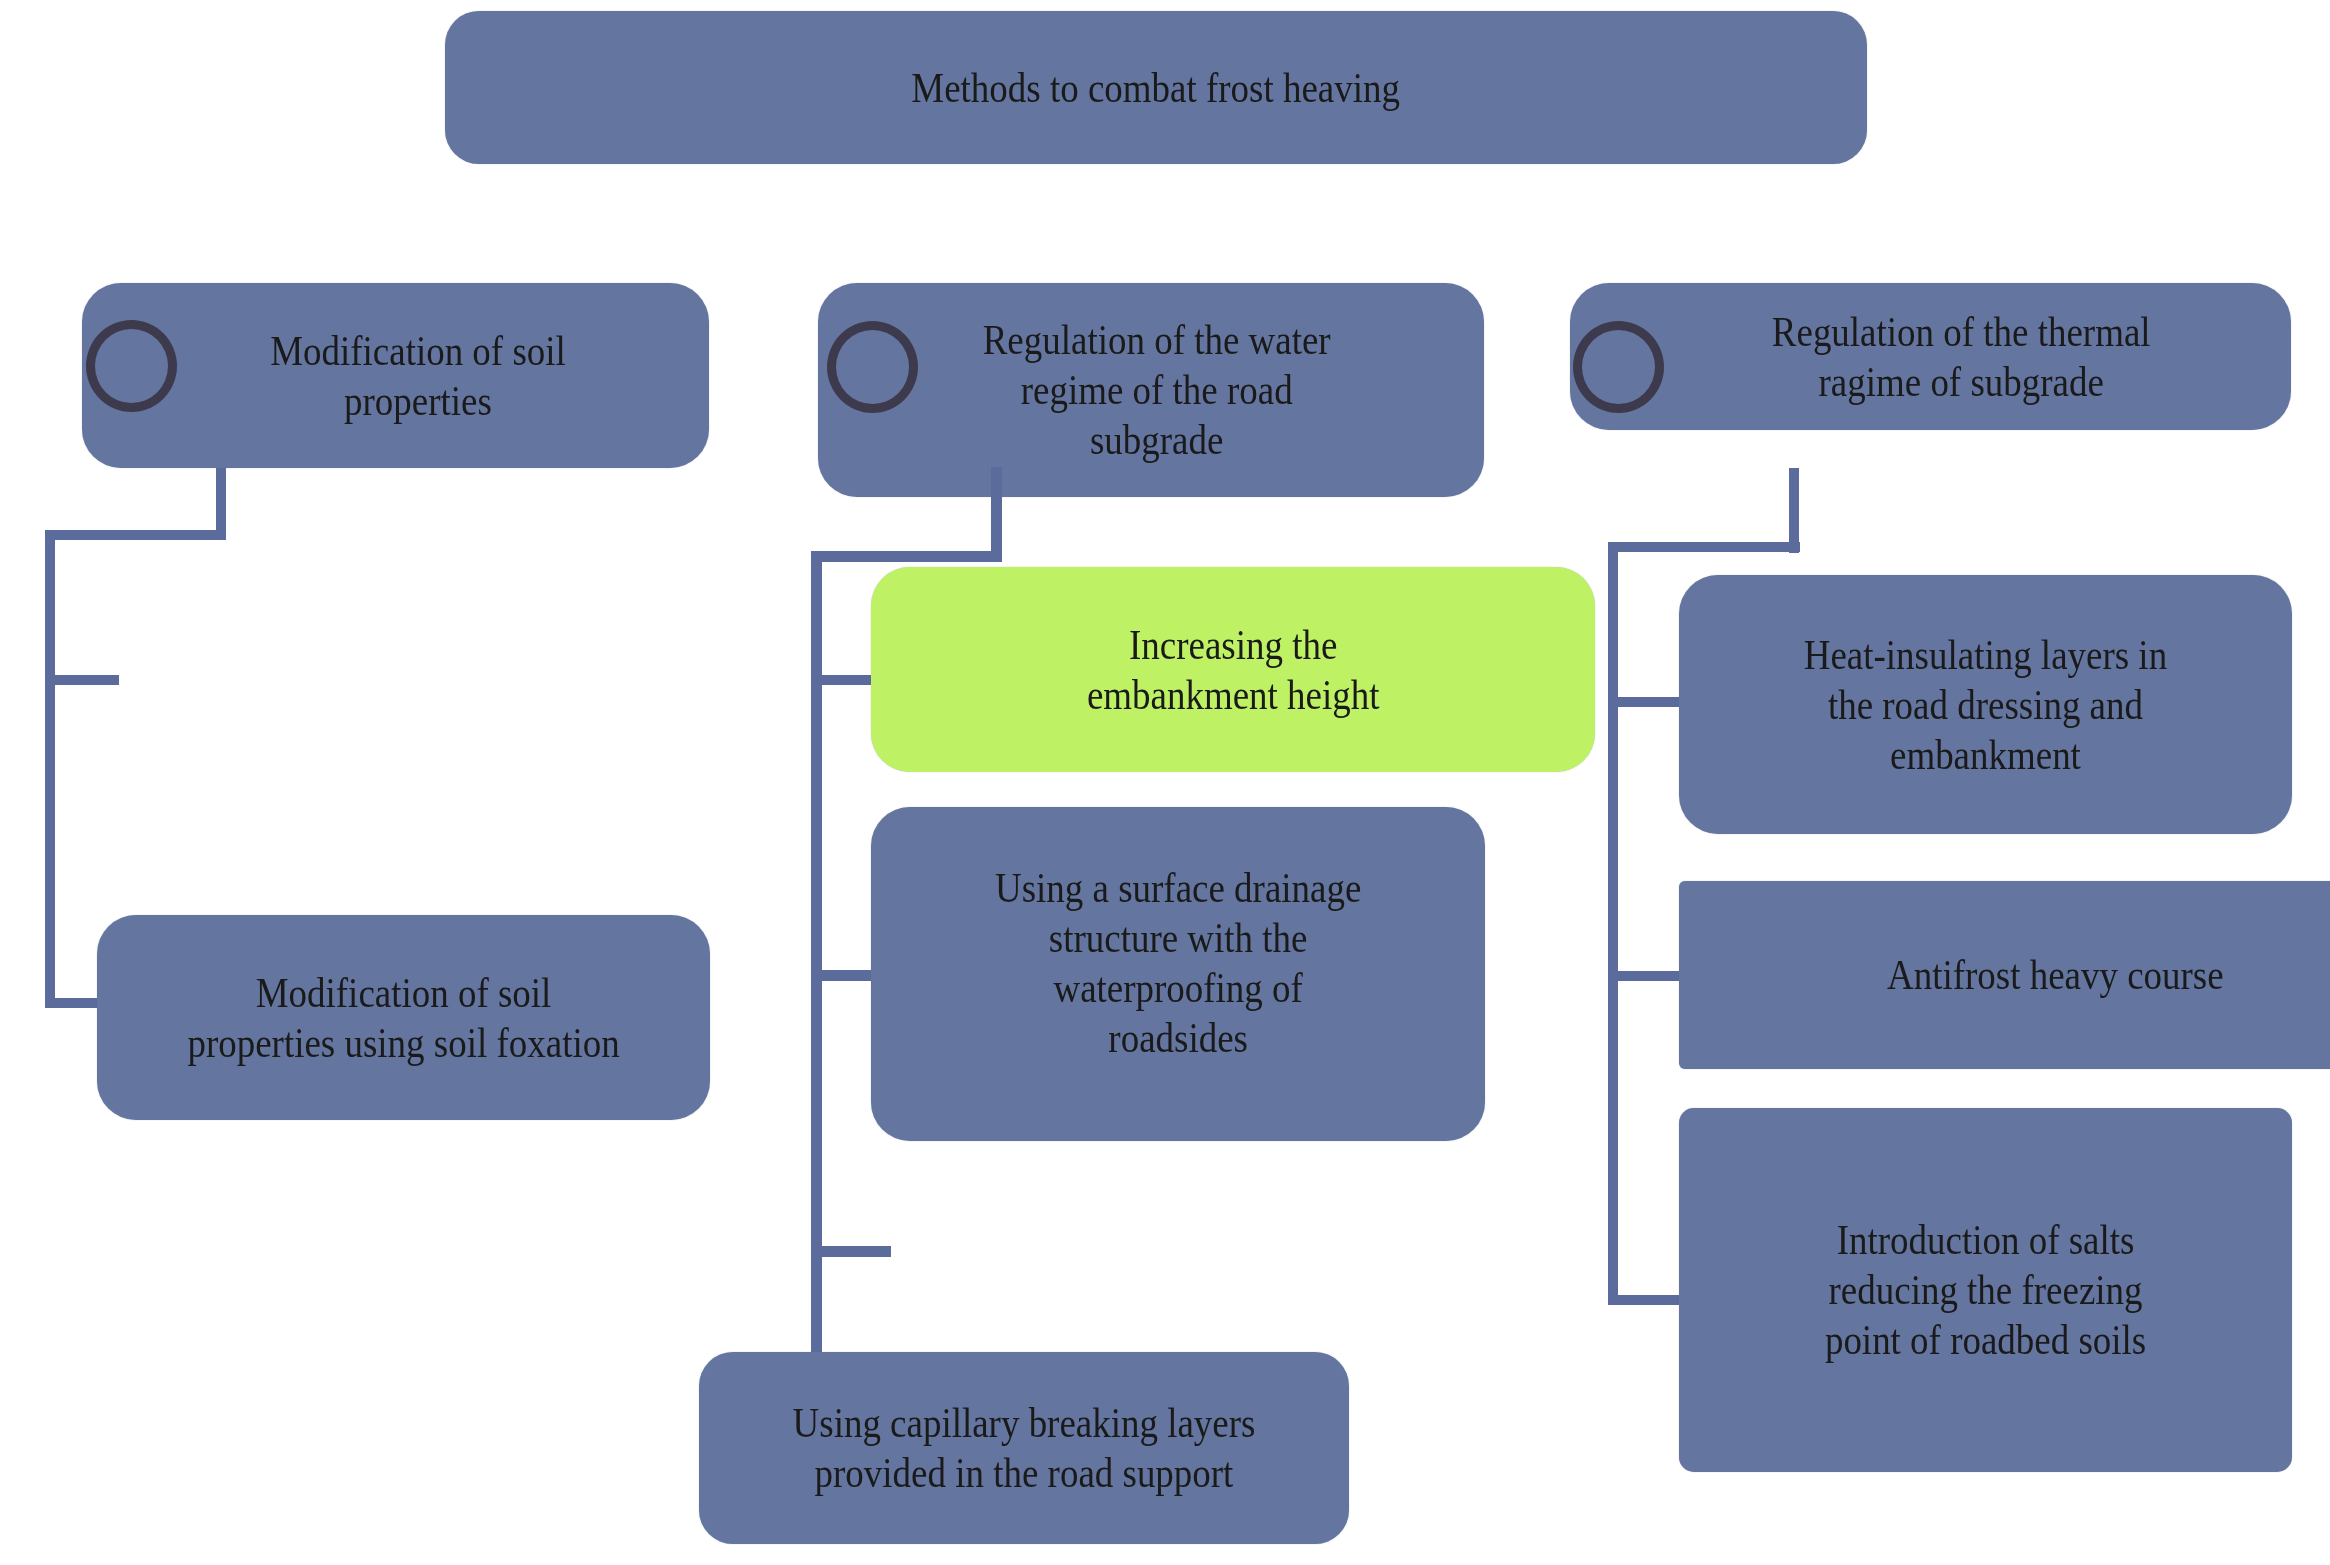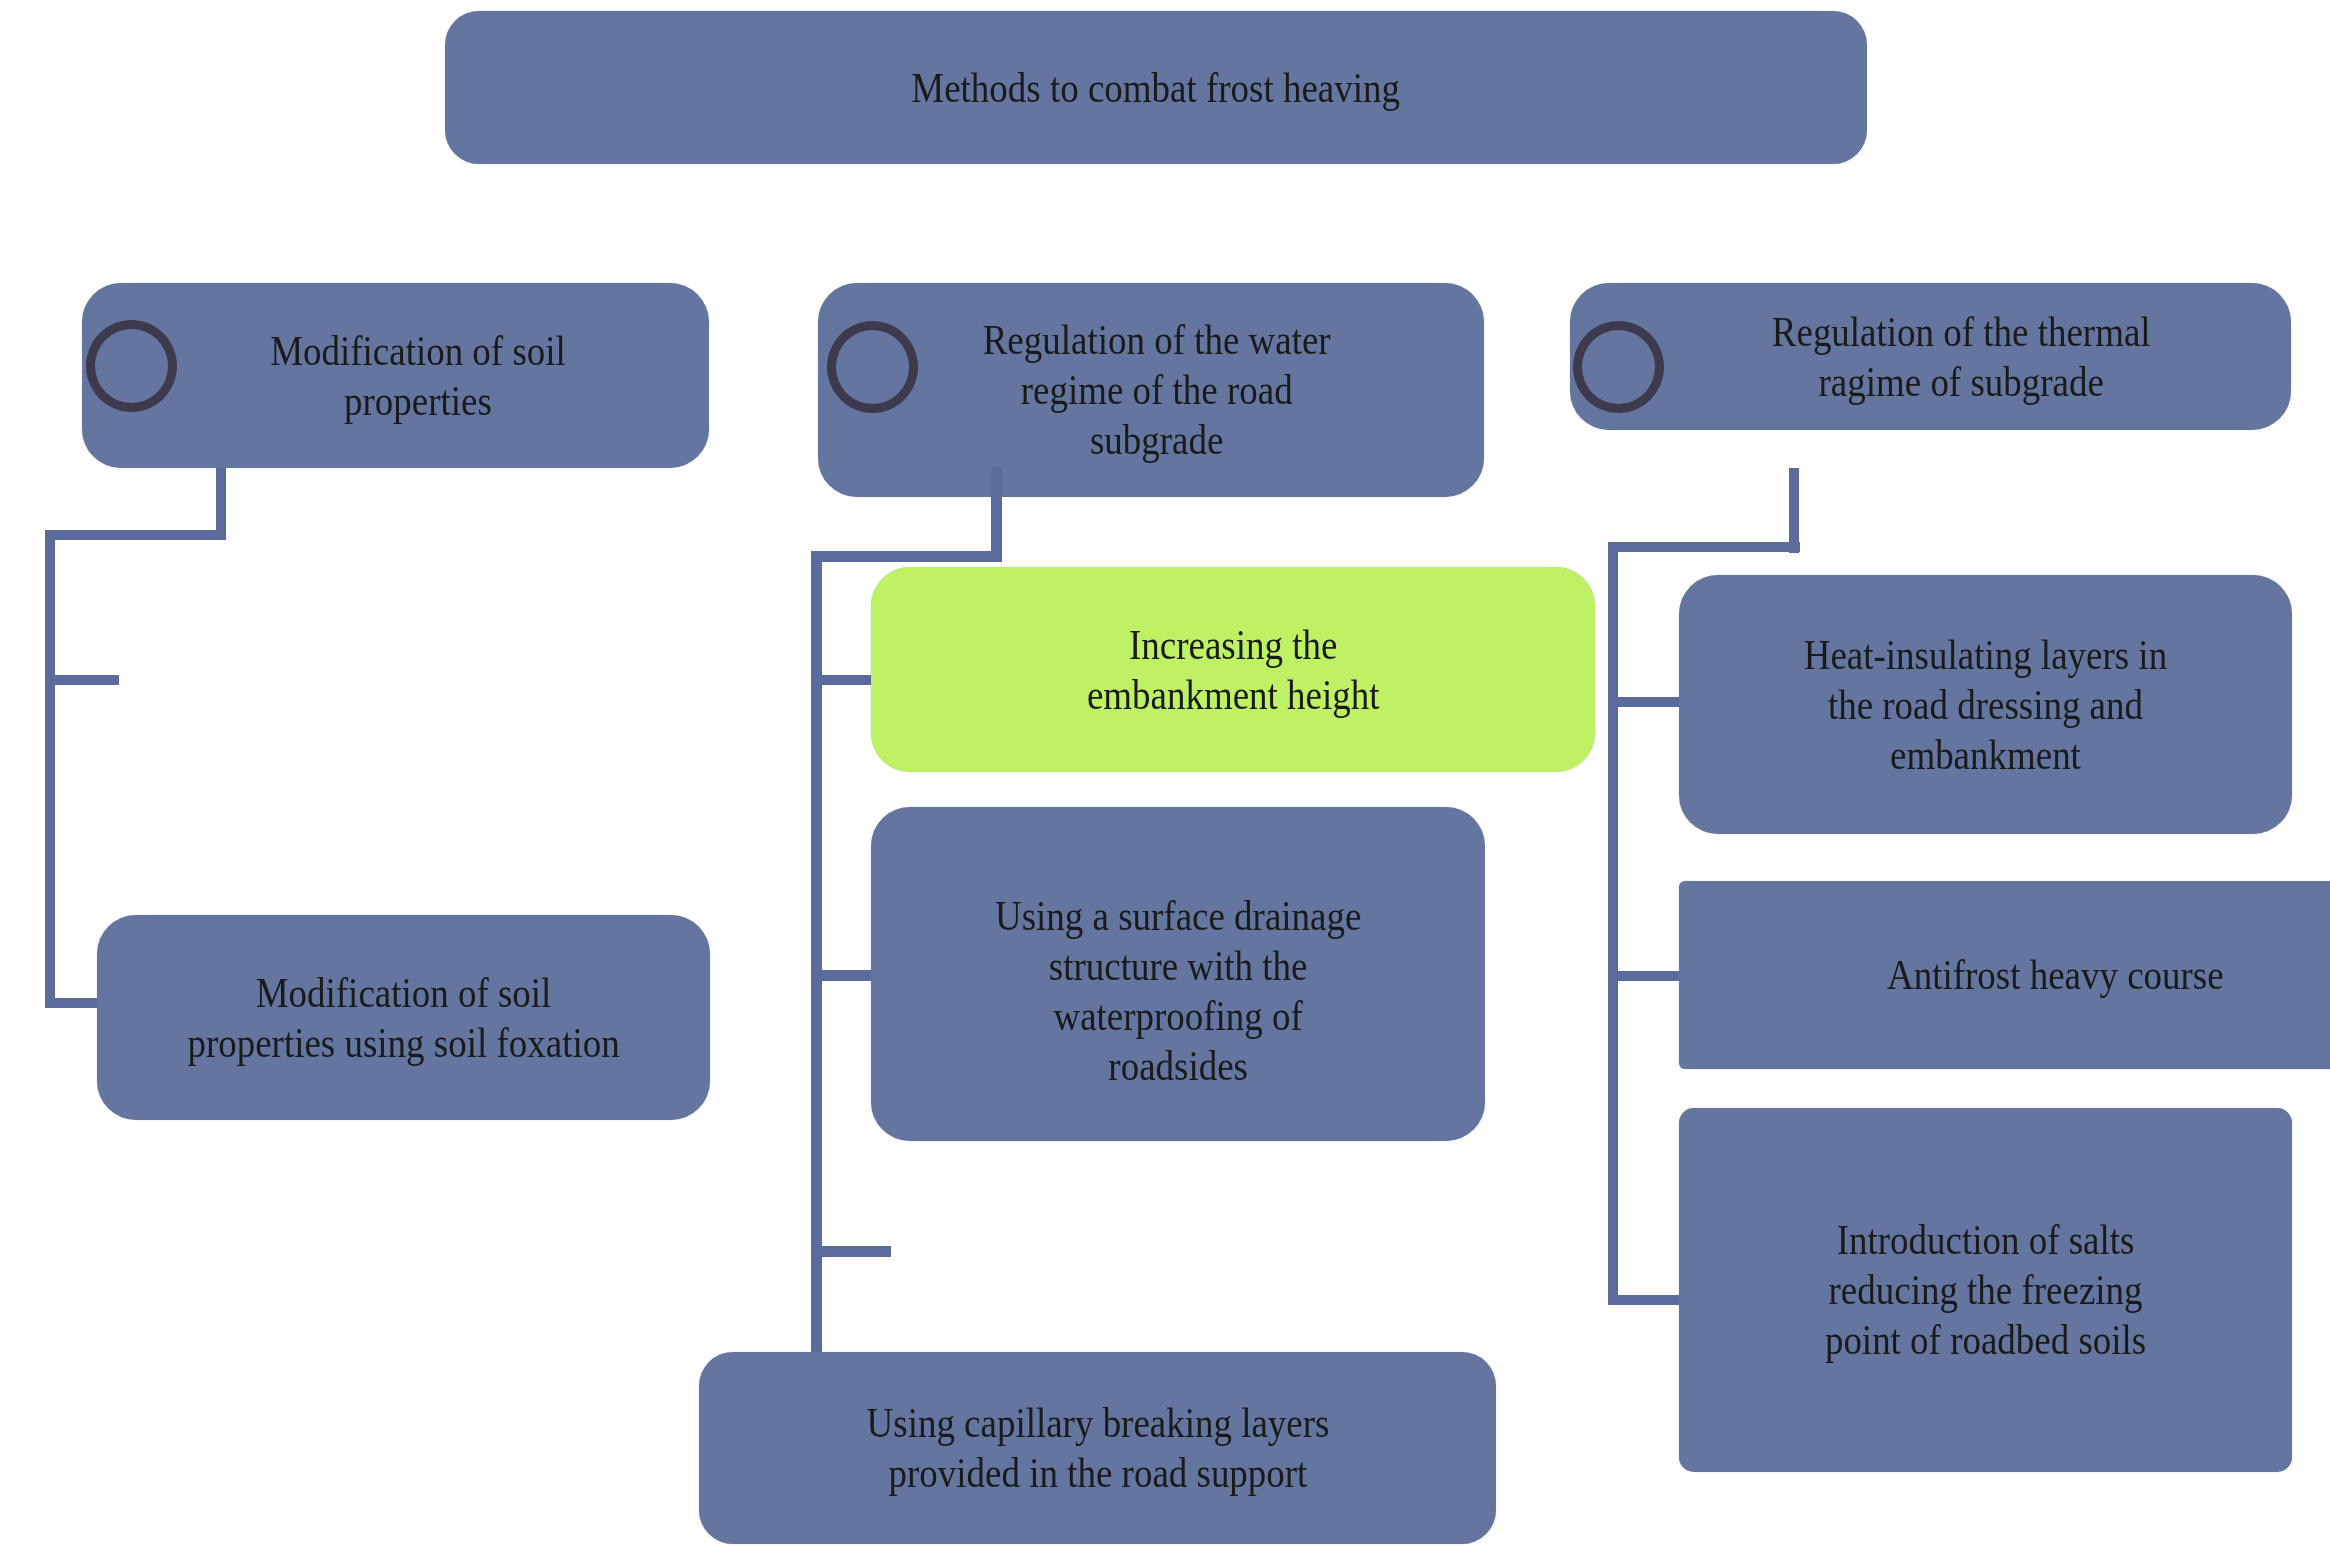--- a/index.html
+++ b/index.html
@@ -80,27 +80,27 @@
   <div class="line" style="left: 811px; top: 551px; width: 191px; height: 10.7px; background: rgb(91, 108, 156);"></div>
   <div class="line" style="left: 811px; top: 551px; width: 10.7px; height: 801px; background: rgb(91, 108, 156);"></div>
   <div class="line" style="left: 811px; top: 675px; width: 80px; height: 10px; background: rgb(91, 108, 156);"></div>
   <div class="line" style="left: 811px; top: 970px; width: 80px; height: 10.7px; background: rgb(91, 108, 156);"></div>
   <div class="line" style="left: 811px; top: 1246px; width: 80px; height: 10.7px; background: rgb(91, 108, 156);"></div>
 
   <div class="box" style="left: 871px; top: 567px; width: 724px; height: 205px; background: #bef264;">
     <span class="txt" style="color: rgb(26, 26, 26);">Increasing the
 embankment height</span>
   </div>
-  <div class="box" style="left: 871px; top: 807px; width: 614px; height: 334px; align-items: flex-start; padding-top: 84px; background: rgb(100, 118, 160);">
+  <div class="box" style="left: 871px; top: 807px; width: 614px; height: 334px; align-items: flex-start; padding-top: 56px; background: rgb(100, 118, 160);">
     <span class="txt" style="color: rgb(26, 26, 26);">Using a surface drainage
 structure with the
 waterproofing of
 roadsides</span>
   </div>
-  <div class="box" style="left: 699px; top: 1352px; width: 797px; height: 192px; border-radius: 34px; background: rgb(100, 118, 160);">
+  <div class="box" style="left: 699px; top: 1352px; width: 650px; height: 192px; border-radius: 34px; background: rgb(100, 118, 160);">
     <span class="txt" style="color: rgb(26, 26, 26);">Using capillary breaking layers
 provided in the road support</span>
   </div>
 
   <div class="box" style="left: 1570px; top: 283px; width: 721px; height: 147px; background: rgb(100, 118, 160);">
     <span class="txt" style="margin-left: 62px; color: rgb(26, 26, 26);">Regulation of the thermal
 ragime of subgrade</span>
   </div>
   <div class="circle" style="left: 1573px; top: 321px; border-color: rgb(62, 58, 78);"></div>
 

